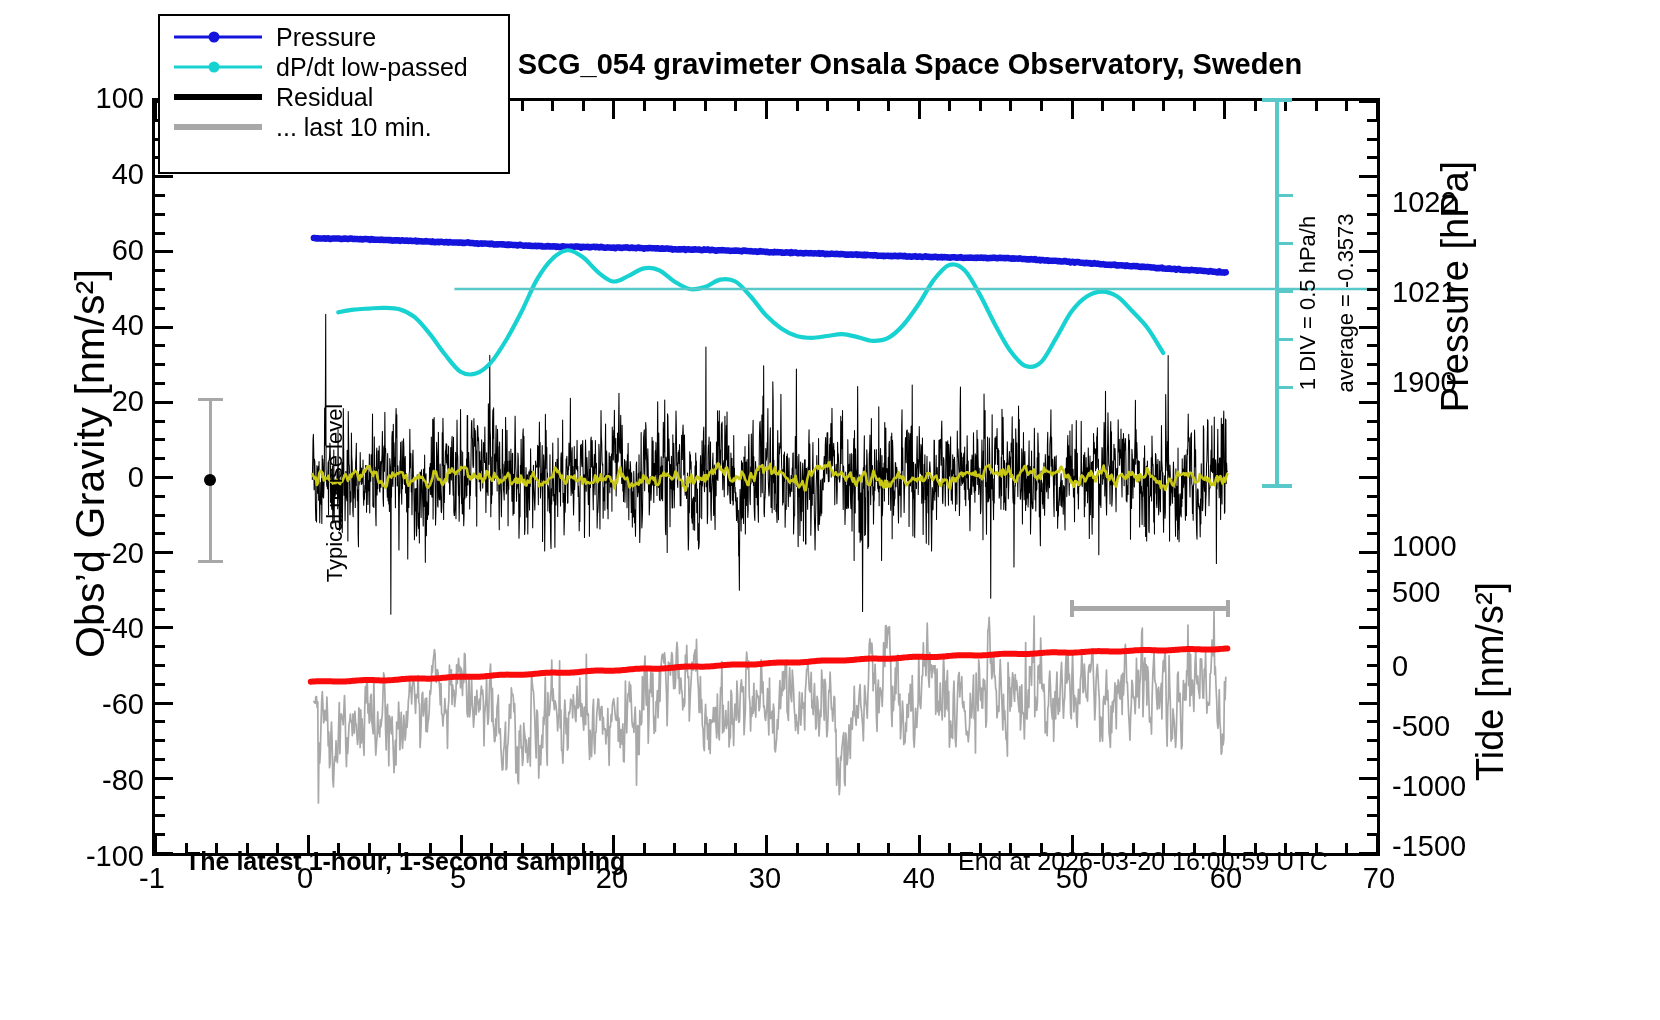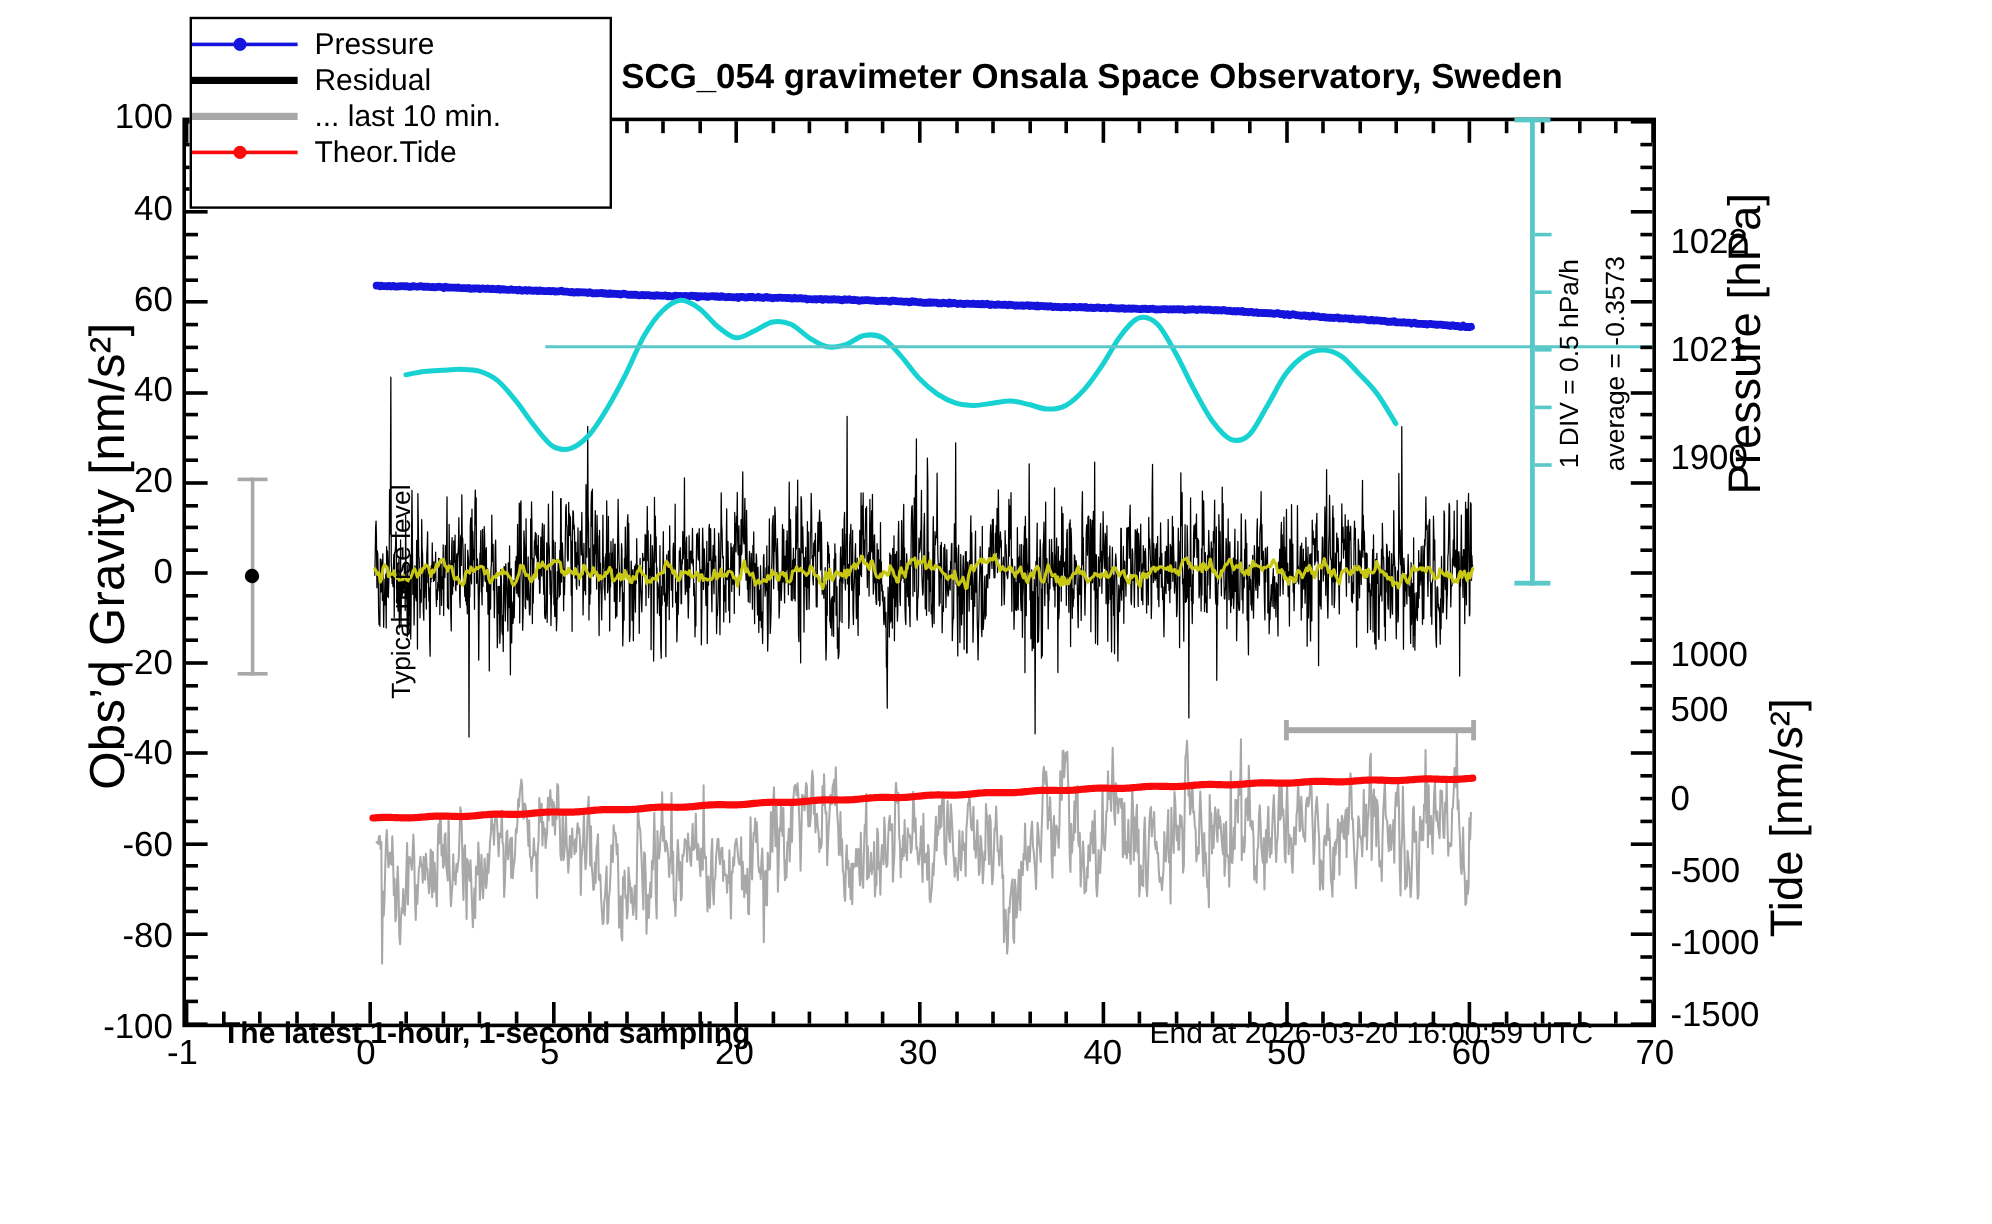--- a/index.html
+++ b/index.html
@@ -24,21 +24,21 @@
 
   
   .ytick-l{right:1516px;width:60px;text-align:right;font-size:29px;transform:translateY(-16px);}
   .ytick-r{left:1392px;width:110px;text-align:left;font-size:29px;transform:translateY(-16px);}
   .xtick{width:120px;text-align:center;font-size:29px;top:862px;}
   .tk{position:absolute;background:#000;}
 
   
   #legend{left:158px;top:14px;width:352px;height:160px;border:2px solid #000;
           background:#fff;z-index:40;padding:6px 0 0 0;box-sizing:border-box;}
-  .lg-row{display:flex;align-items:center;height:30px;}
+  .lg-row{display:flex;align-items:center;height:30px;padding-left:14px;}
   .lg-key{width:88px;height:18px;position:relative;margin-right:14px;}
   .lg-line{position:absolute;top:50%;left:0;width:88px;height:3px;transform:translateY(-50%);}
   .lg-line.thick{height:6px;}
   .lg-dot{position:absolute;top:50%;left:40px;width:11px;height:11px;border-radius:50%;
           transform:translate(-50%,-50%);}
   .lg-txt{font-size:25px;line-height:25px;}
 
   
   #title{left:400px;top:48px;width:1020px;text-align:center;font-size:29px;font-weight:bold;z-index:45;}
 
@@ -298,36 +298,36 @@
   <div class="abs" id="legend">
     <div class="lg-row">
       <span class="lg-key">
         <span class="lg-line" style="background:#1414dc"></span>
         <span class="lg-dot" style="background:#1414dc"></span>
       </span>
       <span class="lg-txt">Pressure</span>
     </div>
     <div class="lg-row">
       <span class="lg-key">
+        <span class="lg-line" style="background:#18d2d2"></span>
+        <span class="lg-dot" style="background:#18d2d2"></span>
+      </span>
+      <span class="lg-txt">dP/dt low-passed</span>
+    </div>
+    <div class="lg-row">
+      <span class="lg-key">
         <span class="lg-line thick" style="background:#000000"></span>
       </span>
       <span class="lg-txt">Residual</span>
     </div>
     <div class="lg-row">
       <span class="lg-key">
         <span class="lg-line thick" style="background:#a8a8a8"></span>
       </span>
       <span class="lg-txt">... last 10 min.</span>
-    </div>
-    <div class="lg-row">
-      <span class="lg-key">
-        <span class="lg-line" style="background:#fa0a0a"></span>
-        <span class="lg-dot" style="background:#fa0a0a"></span>
-      </span>
-      <span class="lg-txt">Theor.Tide</span>
     </div>
   </div>
 
   <div class="abs" id="noise">
     <span class="bar"></span>
     <span class="cap" style="top:0"></span>
     <span class="cap" style="top:162px"></span>
     <span class="dot"></span>
   </div>
   <div class="abs" id="noise-lbl">Typical noise level</div>

